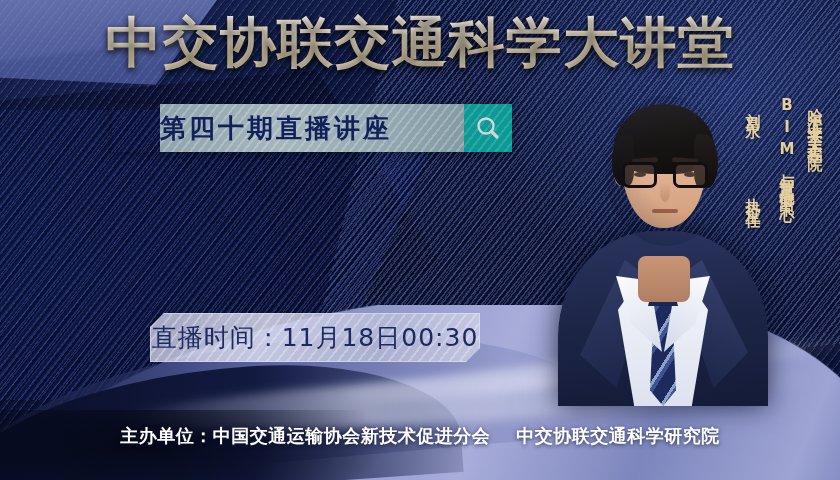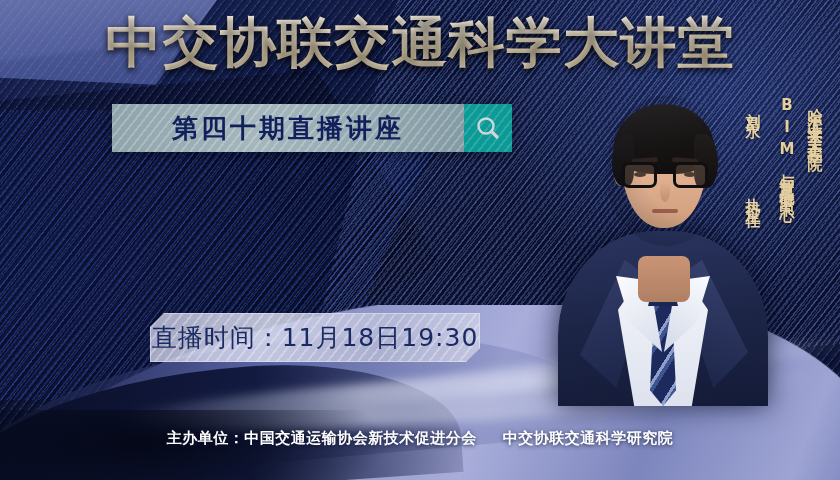--- a/index.html
+++ b/index.html
@@ -110,21 +110,21 @@
     font-family:"DejaVu Sans","Liberation Sans",sans-serif;
     color:rgba(0,0,0,.55);filter:blur(3px);transform:scaleX(1.04) translateY(3px);
   }
 
   
   .epi-bar{position:absolute;left:112px;top:104px;width:400px;height:48px;
     display:flex;align-items:stretch;
     box-shadow:0 2px 10px rgba(0,0,0,.35);}
   .epi-label{position:relative;flex:1;
     background:linear-gradient(100deg,#8fa3ab 0%,#a5b7bd 42%,#93a8b0 75%,#829aa3 100%);
-    display:flex;align-items:center;justify-content:center;overflow:hidden;}
+    display:flex;align-items:center;overflow:hidden;margin-left:48px;}
   .epi-label::after{content:"";position:absolute;inset:0;
     background-image:repeating-linear-gradient(-52deg,
       rgba(255,255,255,0) 0 5px,rgba(255,255,255,.22) 5px 7px);}
   .epi-text{position:relative;z-index:2;
     font-size:26px;font-weight:600;color:#11205a;letter-spacing:3px;
     font-family:"DejaVu Sans","Liberation Sans",sans-serif;}
   .epi-search{position:relative;width:48px;background:#0b9a96;
     display:flex;align-items:center;justify-content:center;overflow:hidden;}
   .epi-search::after{content:"";position:absolute;inset:0;
     background-image:repeating-linear-gradient(-52deg,
@@ -229,21 +229,21 @@
     color:#e4cfa0;text-shadow:0 1px 3px rgba(0,0,0,.6);}
   .v-center{right:44px;top:96px;font-size:15px;letter-spacing:4px;font-weight:600;
     color:#e4cfa0;text-shadow:0 1px 3px rgba(0,0,0,.6);}
   .v-name{right:78px;top:100px;font-size:15px;letter-spacing:5px;font-weight:600;
     color:#e6d2a6;text-shadow:0 1px 3px rgba(0,0,0,.6);}
   .v-role{right:78px;top:186px;font-size:15px;letter-spacing:5px;font-weight:600;
     color:#e6d2a6;text-shadow:0 1px 3px rgba(0,0,0,.6);}
 
   
   .footer{position:absolute;left:0;right:0;bottom:32px;text-align:center;
-    font-size:15px;font-weight:700;color:#ffffff;letter-spacing:.5px;
+    font-size:18px;font-weight:700;color:#ffffff;letter-spacing:.5px;
     font-family:"DejaVu Sans","Liberation Sans",sans-serif;
     text-shadow:0 1px 4px rgba(10,16,44,.75);}
   .footer .gap{display:inline-block;width:26px;}
 </style>
 </head>
 <body>
 
 <div class="poster">
 
   <div class="bg-base"></div>
@@ -306,21 +306,21 @@
     <div class="epi-search">
       <svg width="26" height="26" viewBox="0 0 26 26">
         <circle cx="11" cy="11" r="7.5" fill="none" stroke="#cfd7da" stroke-width="2.4"></circle>
         <line x1="16.4" y1="16.4" x2="22" y2="22" stroke="#cfd7da" stroke-width="3.2" stroke-linecap="round"></line>
       </svg>
     </div>
   </div>
 
 
   <div class="time-banner">
-    <span class="time-text">直播时间：11月18日19:30</span>
+    <span class="time-text">直播时间：11月18日00:30</span>
   </div>
 
   <div class="vtext v-affil">哈尔滨工业大学土木工程学院</div>
   <div class="vtext v-center">BIM与智慧工地研究中心</div>
   <div class="vtext v-name">刘昌永</div>
   <div class="vtext v-role">执行主任</div>
 
   <div class="footer">
     <span>主办单位：中国交通运输协会新技术促进分会</span><span class="gap"></span><span>中交协联交通科学研究院</span>
   </div>

